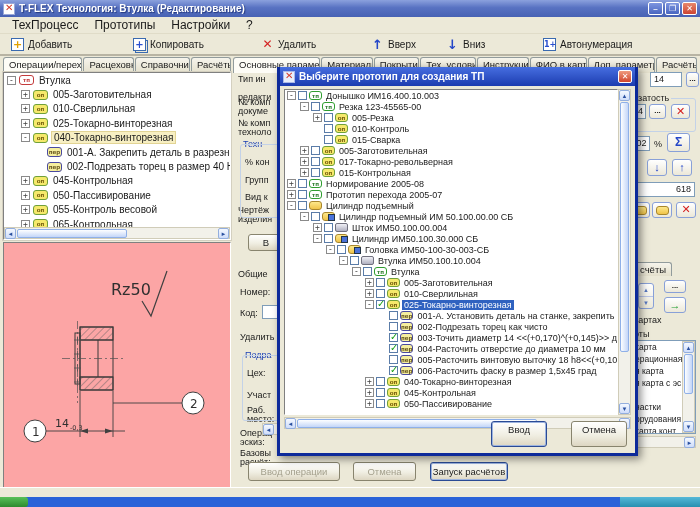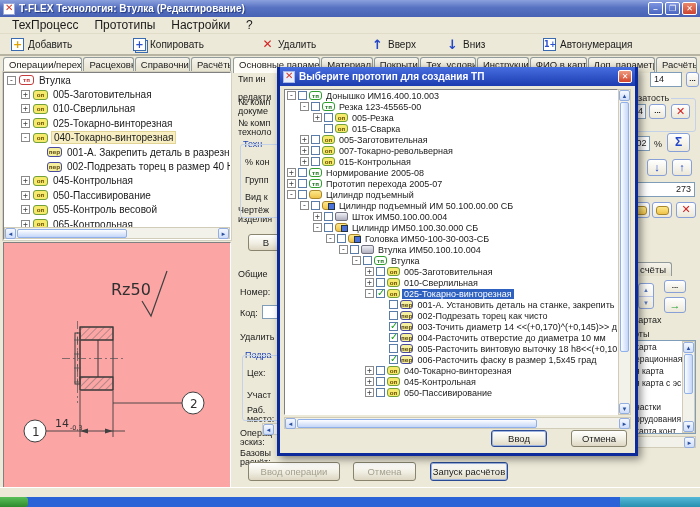--- a/index.html
+++ b/index.html
@@ -85,21 +85,21 @@
   .dlgico { width:12px; height:12px; background:#e8eefc; border:1px solid #aab8e8; position:relative; margin-right:4px; flex:none; }
   .dlgico::before { content:"✕"; position:absolute; left:1px; top:-2px; font-size:10px; font-weight:bold; color:#d43c2a; }
   .dlgtitletext { color:#fff; font-weight:bold; font-size:10px; flex:1; white-space:nowrap; overflow:hidden; }
   .dlgclose { width:14px; height:13px; background:linear-gradient(#ef9a7e,#d0452c); border:1px solid #fff; border-radius:2px; color:#fff; font:bold 8px/11px "DejaVu Sans",sans-serif; text-align:center; }
   .dlgtree { position:absolute; left:4px; top:22px; width:334px; height:326px; background:#fff; border:1px solid; border-color:#808080 #fff #fff #808080; overflow:hidden; }
   .dlgtree .trow { height:11px; gap:2px; padding-left:calc(var(--lvl,0)*13px + 2px); }
   .dlgtree .tlabel { font-size:9px; }
   .dlgtree .badge { height:9px; line-height:8px; min-width:13px; }
   .dlgtree .cb { width:9px; height:9px; }
   .dlgbtns { position:absolute; right:8px; bottom:6px; display:flex; gap:24px; }
-  .dlgbtn { width:56px; height:17px; line-height:15px; }
+  .dlgbtn { width:56px; height:26px; line-height:15px; }
 
   
   svg text { font-family:"DejaVu Sans",sans-serif; fill:#303030; }
 
   
   .taskbar { position:absolute; left:0; top:497px; width:700px; height:10px; background:#2a62d8; }
   .tb-green { position:absolute; left:0; top:0; width:28px; height:10px; background:linear-gradient(#58c058,#2e8a2e); border-radius:0 3px 3px 0; }
   .tb-teal { position:absolute; right:0; top:0; width:80px; height:10px; background:linear-gradient(#55b8d8,#2890b0); }
   .botline { position:absolute; left:0; top:487px; width:700px; height:10px; background:#ece9d8; border-top:1px solid #fff; }
 </style>
@@ -330,21 +330,21 @@
 <div class="groupfrag" style="left:600px;top:98px;width:96px;height:34px;"></div>
 <div class="fragL" style="left:636px;top:93px;background:#ece9d8;padding:0 2px;">затость</div>
 <div class="inputfrag" style="left:628px;top:104px;width:18px;height:15px;font-size:9px;line-height:13px;text-align:right;padding-right:2px;">4</div>
 <div class="sqbtn" style="left:649px;top:104px;width:17px;height:15px;font-size:8px;line-height:12px;">...</div>
 <div class="sqbtn red-x" style="left:671px;top:104px;width:19px;height:15px;">✕</div>
 <div class="inputfrag" style="left:626px;top:136px;width:24px;height:15px;font-size:9px;line-height:13px;padding-left:2px;">7.02</div>
 <div class="fragL" style="left:654px;top:139px;">%</div>
 <div class="sqbtn" style="left:667px;top:133px;width:23px;height:19px;color:#2446c8;font-size:12px;line-height:17px;">Σ</div>
 <div class="sqbtn blue-g" style="left:647px;top:159px;width:20px;height:17px;line-height:15px;">↓</div>
 <div class="sqbtn blue-g" style="left:672px;top:159px;width:20px;height:17px;line-height:15px;">↑</div>
-<div class="inputfrag" style="left:637px;top:182px;width:58px;height:15px;font-size:9px;line-height:13px;text-align:right;padding-right:3px;">273</div>
+<div class="inputfrag" style="left:637px;top:182px;width:58px;height:15px;font-size:9px;line-height:13px;text-align:right;padding-right:3px;">618</div>
 <div class="sqbtn" style="left:630px;top:202px;width:20px;height:16px;"><span class="badge ic-folder" style="display:inline-block;margin-top:3px;"></span></div>
 <div class="sqbtn" style="left:652px;top:202px;width:20px;height:16px;"><span class="badge ic-folder" style="display:inline-block;margin-top:3px;"></span></div>
 <div class="sqbtn red-x" style="left:676px;top:202px;width:20px;height:16px;">✕</div>
 <div class="tab abs" style="left:634px;top:262px;height:14px;">счёты</div>
 <div class="sqbtn" style="left:664px;top:280px;width:22px;height:13px;font-size:8px;line-height:10px;">...</div>
 <div class="sqbtn" style="left:638px;top:283px;width:16px;height:26px;">
   <div style="font-size:6px;line-height:12px;color:#5878c0;">▲</div>
   <div style="font-size:6px;line-height:12px;color:#5878c0;border-top:1px solid #b8c4e8;">▼</div>
 </div>
 <div class="sqbtn green-g" style="left:664px;top:297px;width:22px;height:16px;line-height:14px;">→</div>
@@ -403,33 +403,39 @@
         <div class="trow" style="--lvl: 2;">
           <span class="exp">+</span>
           <span class="cb"></span>
           <span class="badge ic-op">оп</span>
           <span class="tlabel">005-Резка</span>
         </div>
         <div class="trow" style="--lvl: 2;">
           <span class="exp exp-none"></span>
           <span class="cb"></span>
           <span class="badge ic-op">оп</span>
+          <span class="tlabel">010-Контроль</span>
+        </div>
+        <div class="trow" style="--lvl: 2;">
+          <span class="exp exp-none"></span>
+          <span class="cb"></span>
+          <span class="badge ic-op">оп</span>
           <span class="tlabel">015-Сварка</span>
         </div>
         <div class="trow" style="--lvl: 1;">
           <span class="exp">+</span>
           <span class="cb"></span>
           <span class="badge ic-op">оп</span>
           <span class="tlabel">005-Заготовительная</span>
         </div>
         <div class="trow" style="--lvl: 1;">
           <span class="exp">+</span>
           <span class="cb"></span>
           <span class="badge ic-op">оп</span>
-          <span class="tlabel">007-Токарно-револьверная</span>
+          <span class="tlabel">017-Токарно-револьверная</span>
         </div>
         <div class="trow" style="--lvl: 1;">
           <span class="exp">+</span>
           <span class="cb"></span>
           <span class="badge ic-op">оп</span>
           <span class="tlabel">015-Контрольная</span>
         </div>
         <div class="trow" style="--lvl: 0;">
           <span class="exp">+</span>
           <span class="cb"></span>

